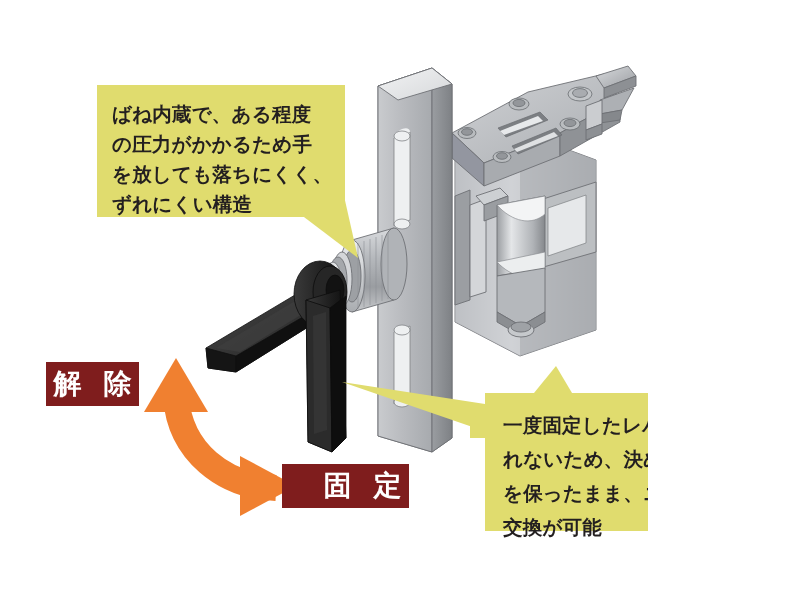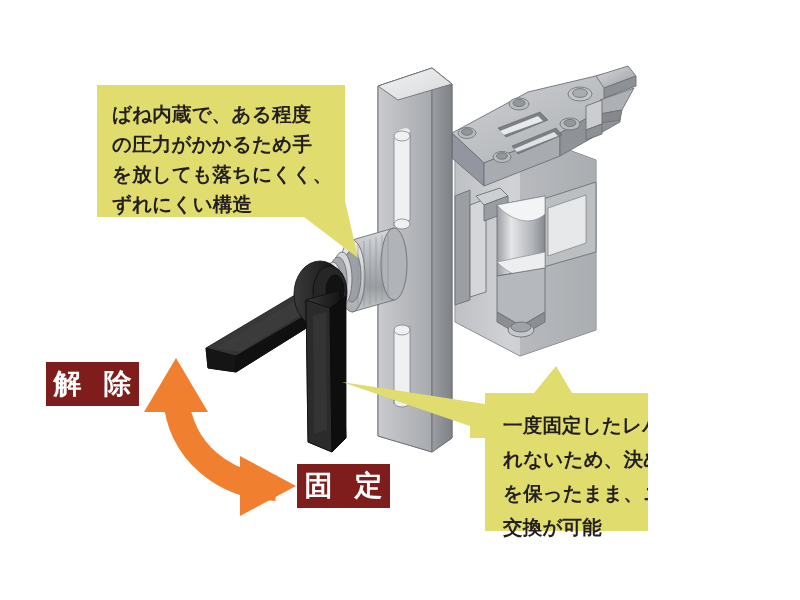--- a/index.html
+++ b/index.html
@@ -84,25 +84,26 @@
     text-indent: 7px;
   }
   #label-release {
     left: 46px;
     top: 362px;
     width: 93px;
     height: 44px;
     font-size: 28px;
   }
   #label-fix {
-    left: 297px;
+    left: 282px;
     top: 464px;
     width: 93px;
     height: 44px;
     font-size: 28px;
+    padding-left: 34px;
   }
 </style>
 </head>
 <body>
 
 <div id="page">
 
   <svg class="layer" viewBox="0 0 800 600">
     <defs>
       <linearGradient id="gPlateFace" x1="0" y1="0" x2="1" y2="0">

